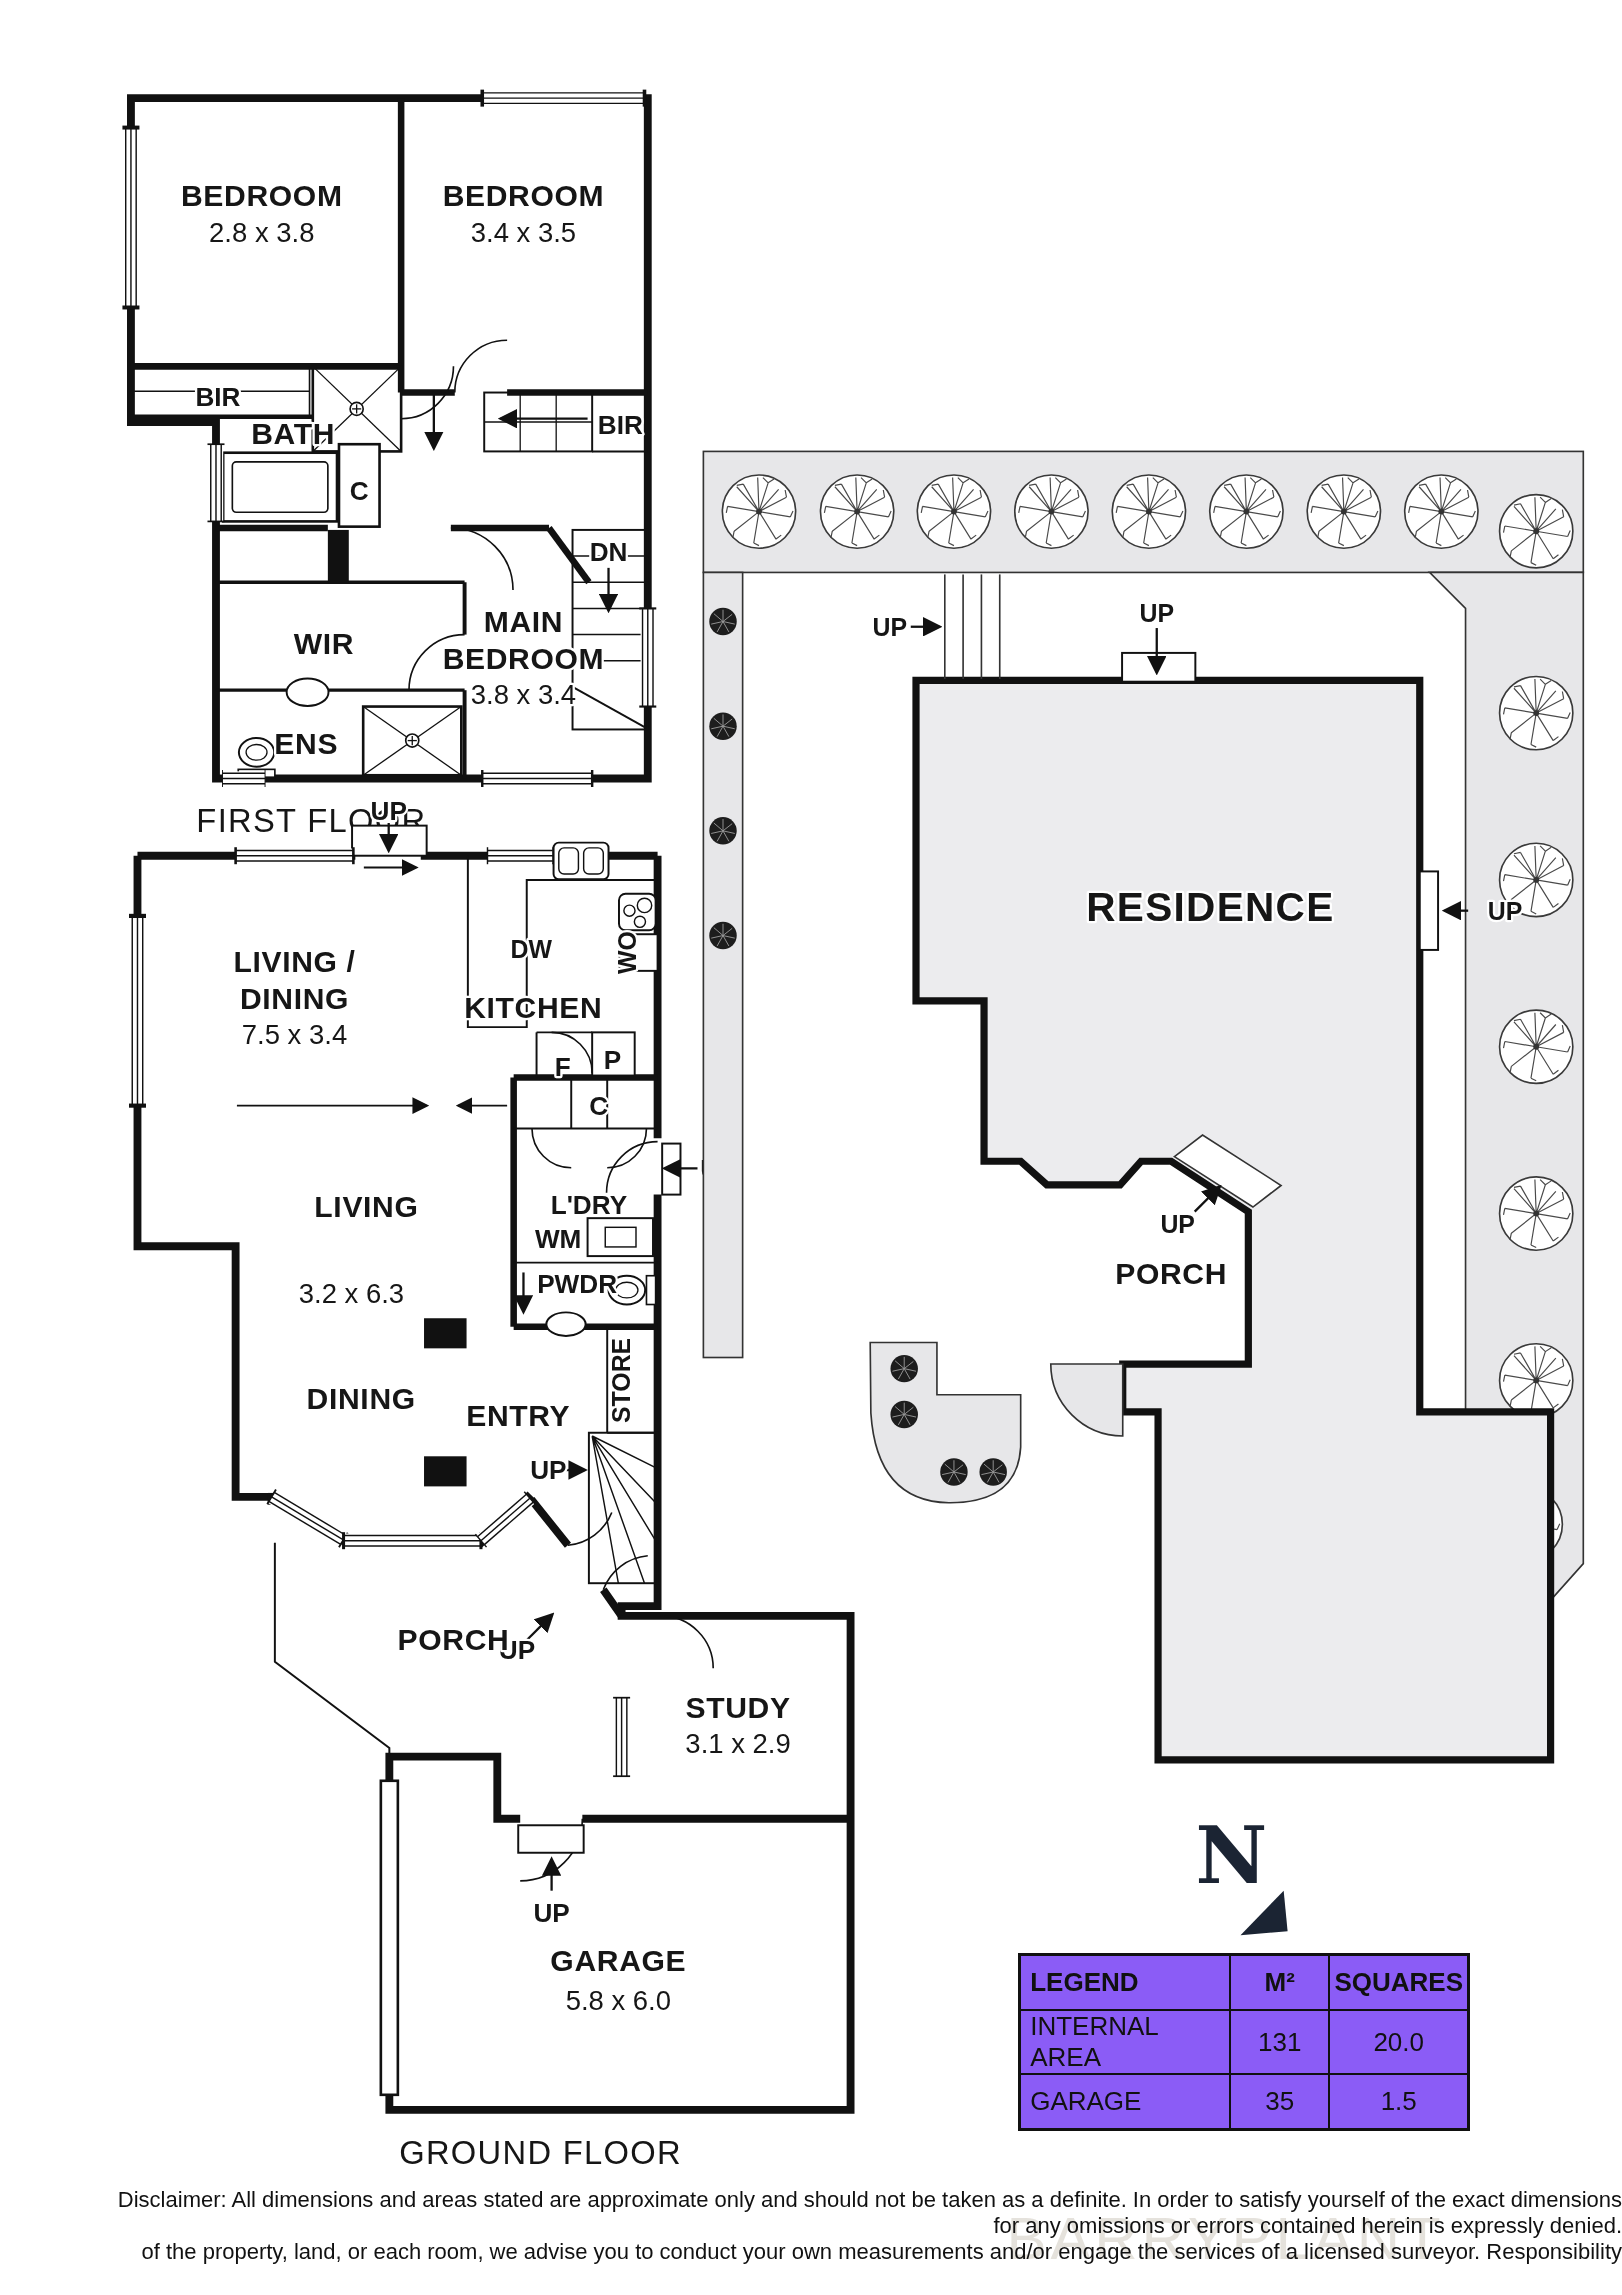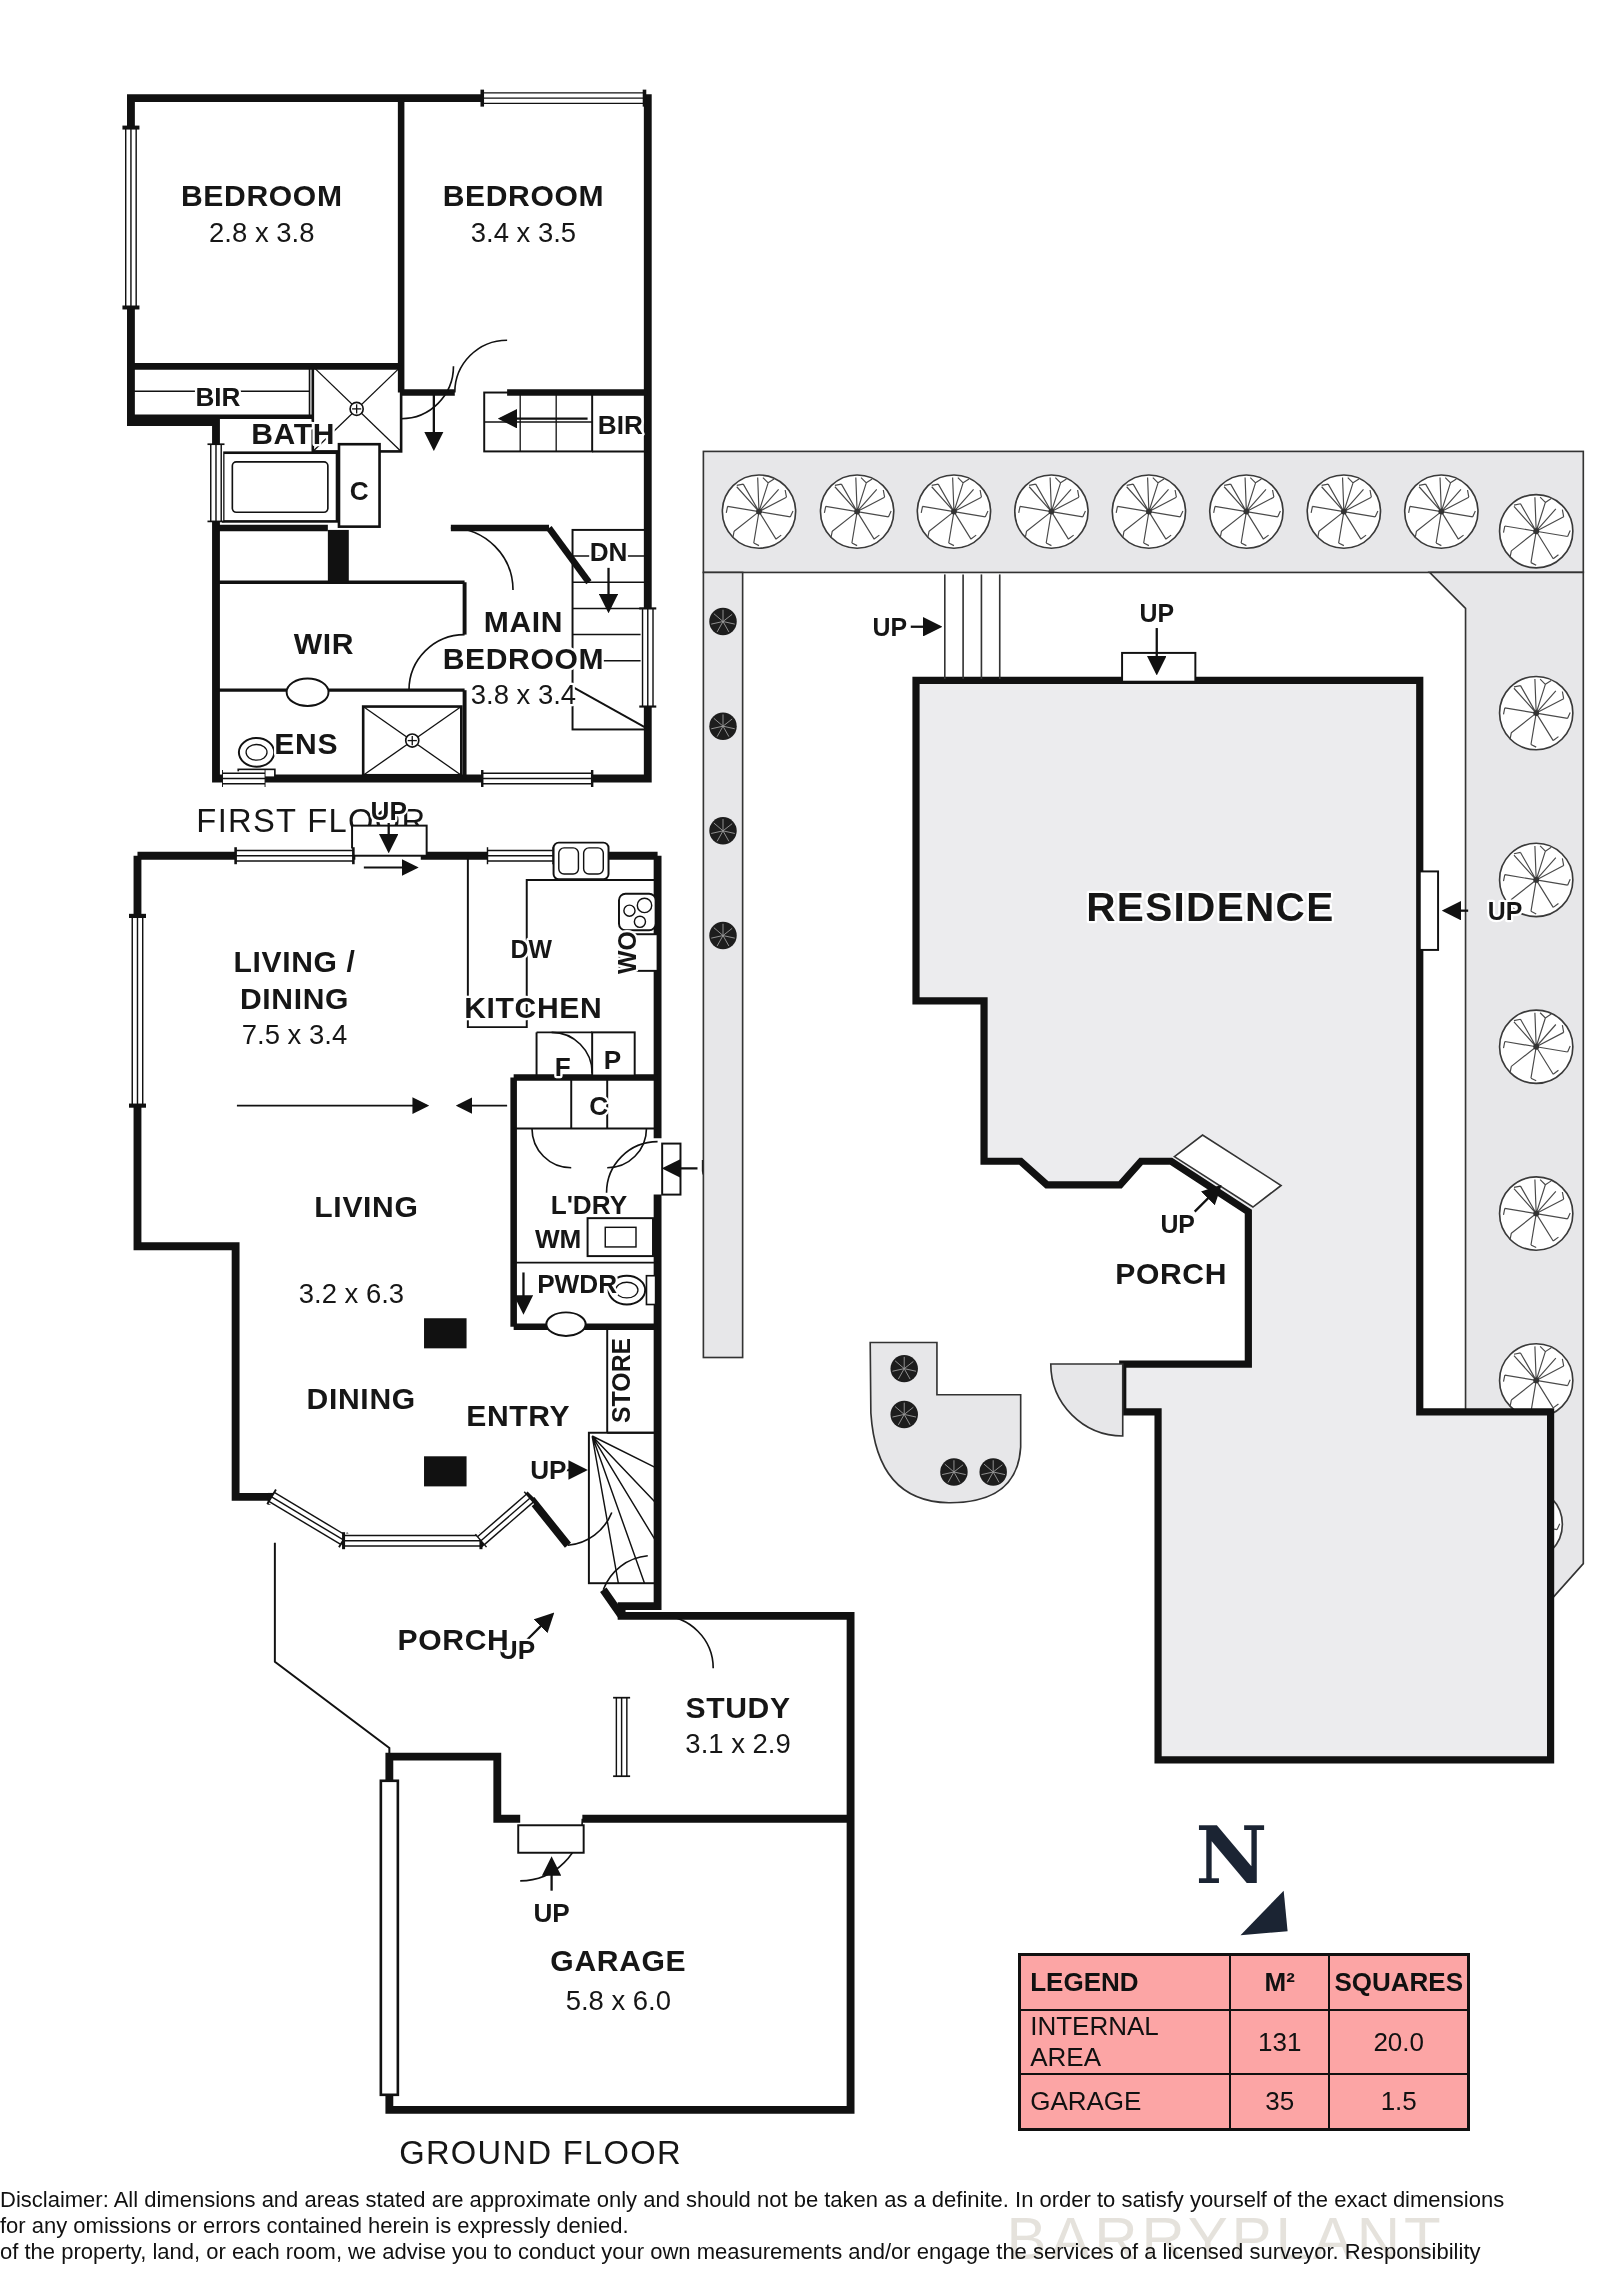--- a/index.html
+++ b/index.html
@@ -13,26 +13,26 @@
   .dims{font-size:42px;font-weight:500;}
   .small{font-size:40px;font-weight:600;}
   .tiny{font-size:38px;font-weight:600;}
   .title{font-size:50px;font-weight:500;letter-spacing:2px;}
   .big{font-size:62px;font-weight:700;letter-spacing:2px;}
   .north-n{font-family:"DejaVu Serif",serif;font-size:120px;font-weight:700;fill:#1b2433;stroke:none;}
   
   .legend{position:absolute;left:1018px;top:1953px;width:452px;border-collapse:collapse;
           border:3.9px solid #111;}
   .legend td,.legend th{border:2px solid #111;height:45px;font-size:26px;color:#111;
-          padding:0 9.2px;background:#fca5a5;}
+          padding:0 9.2px;background:#8b5cf6;}
   .legend th{text-align:left;font-weight:700;}
   .legend th.num,.legend td.num{text-align:center;padding:4px;}
   .legend td{font-weight:500;}
   
-  .disclaimer{position:absolute;left:0;top:2187px;width:1622px;text-align:left;
+  .disclaimer{position:absolute;left:0;top:2187px;width:1622px;text-align:right;
       font-size:22px;line-height:26px;color:#111;font-weight:500;z-index:3;}
   .watermark{position:absolute;left:892px;top:2204px;width:667px;text-align:center;
       font-size:60px;font-weight:400;letter-spacing:3.9px;color:rgba(168,158,138,0.30);
       z-index:1;}
 </style>
 </head>
 <body>
 
 <div id="page">
 

